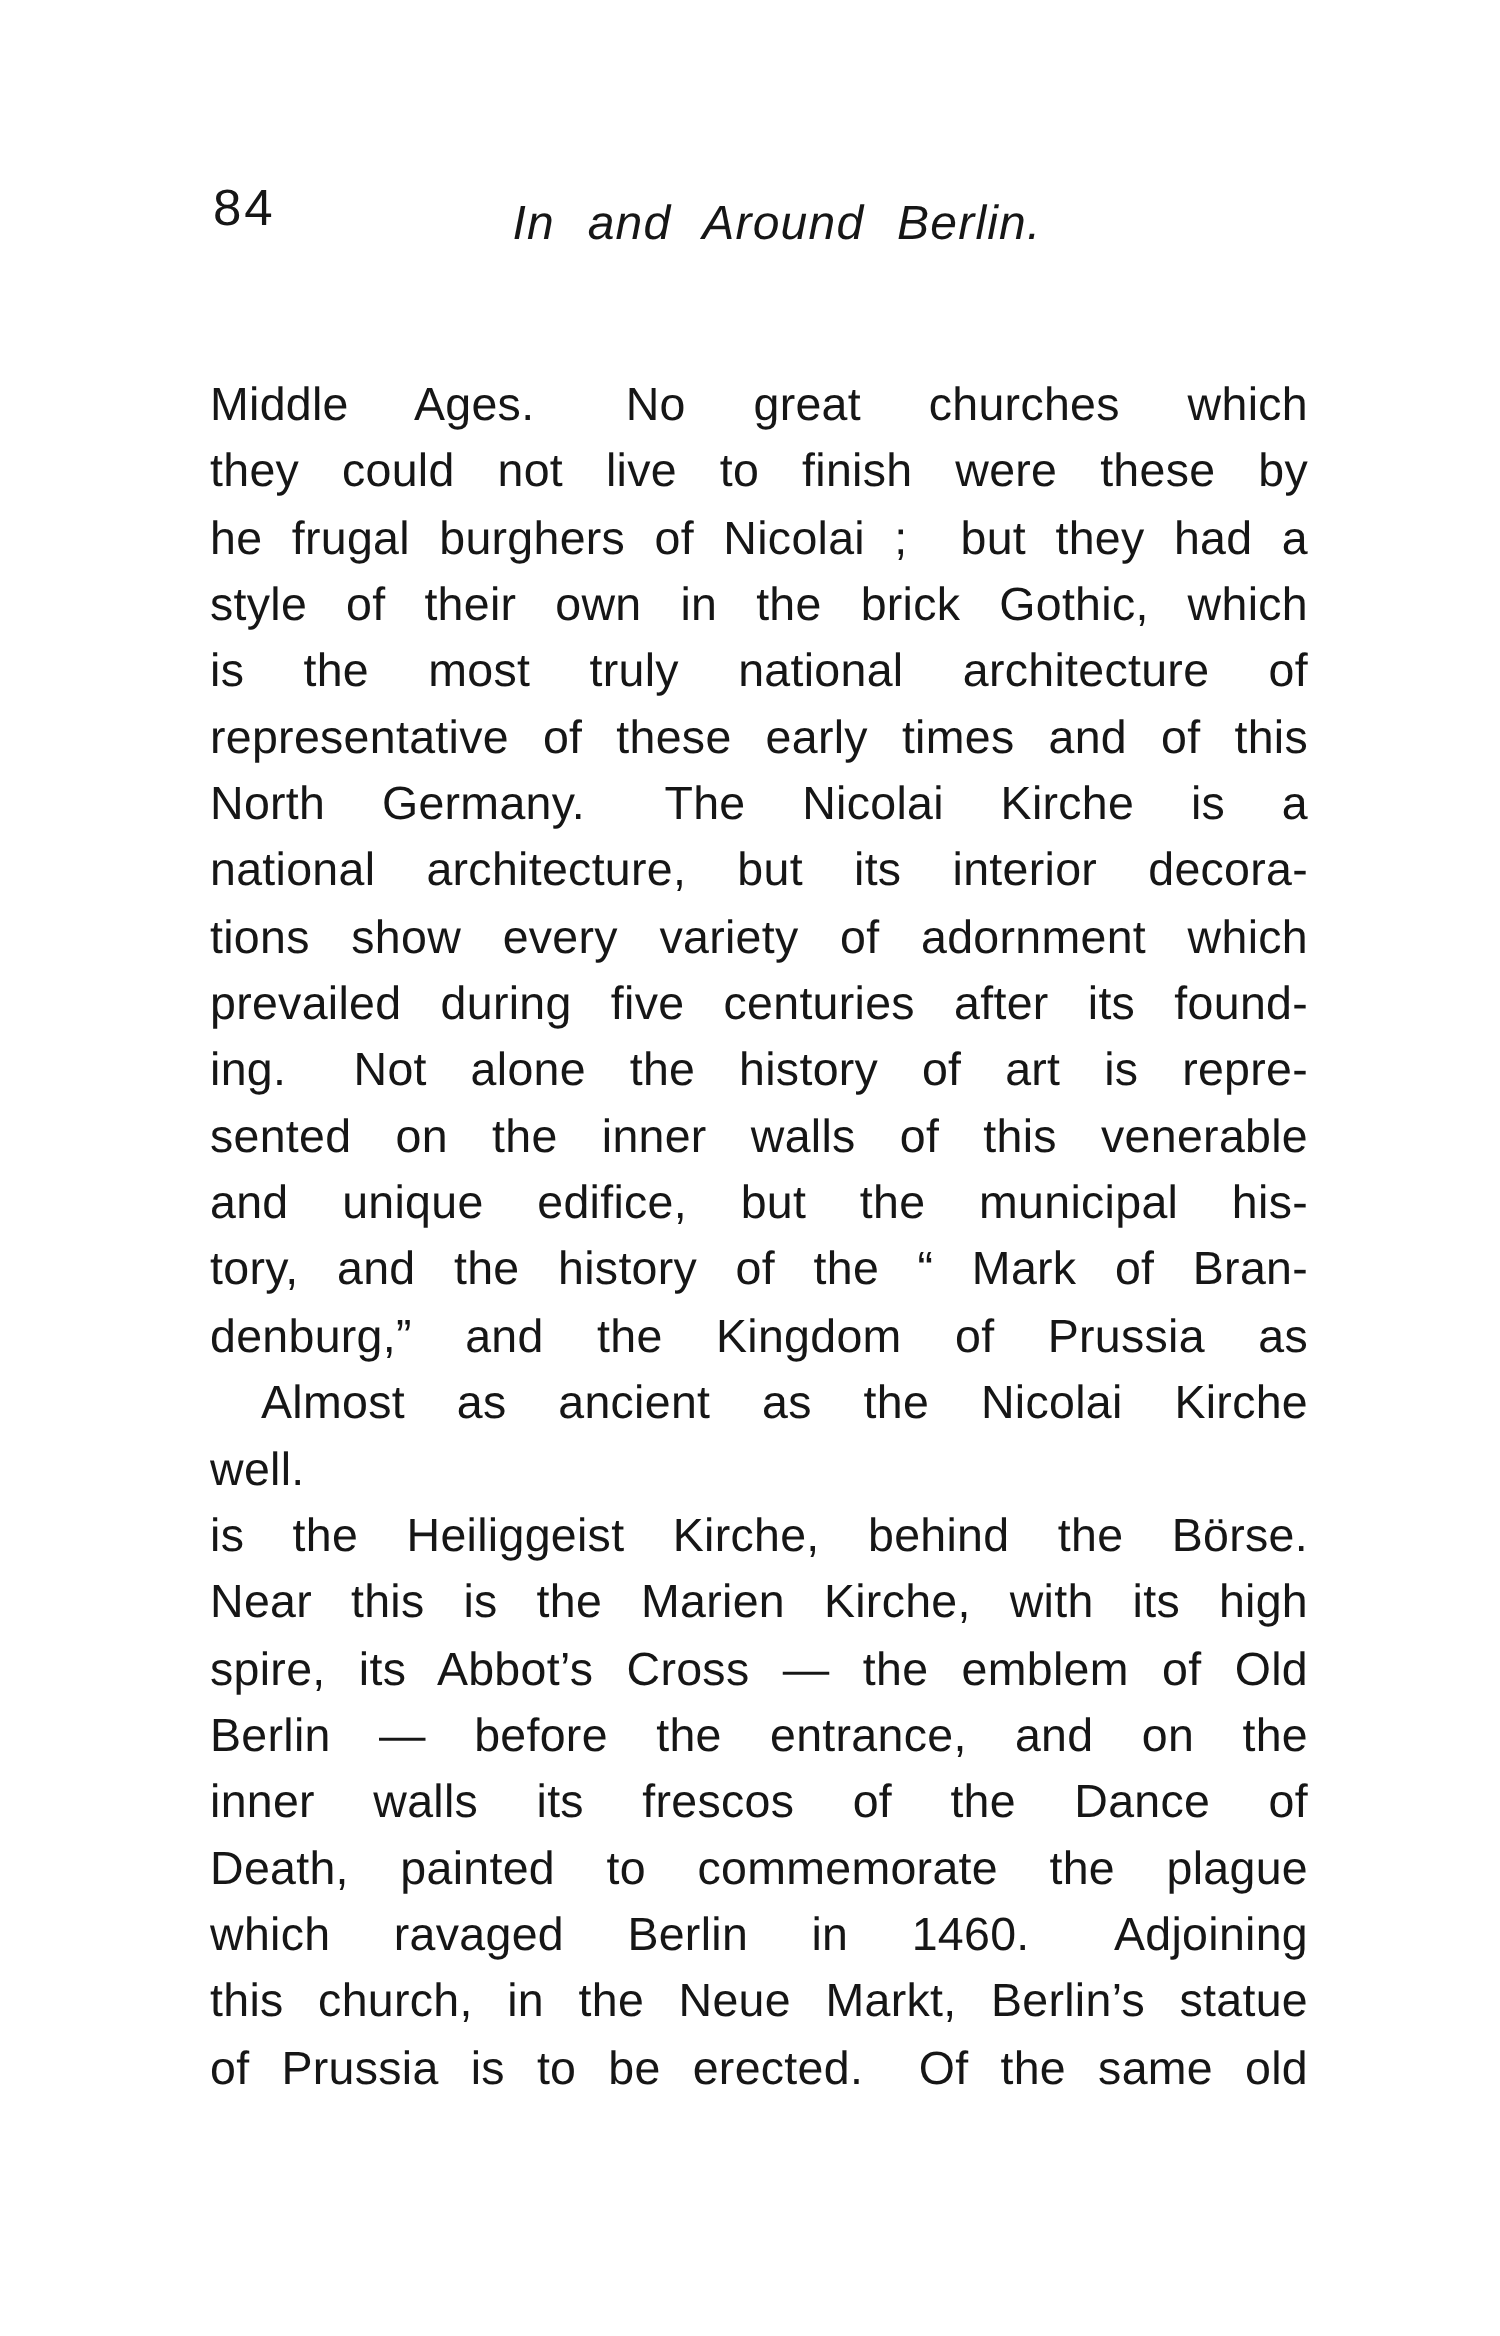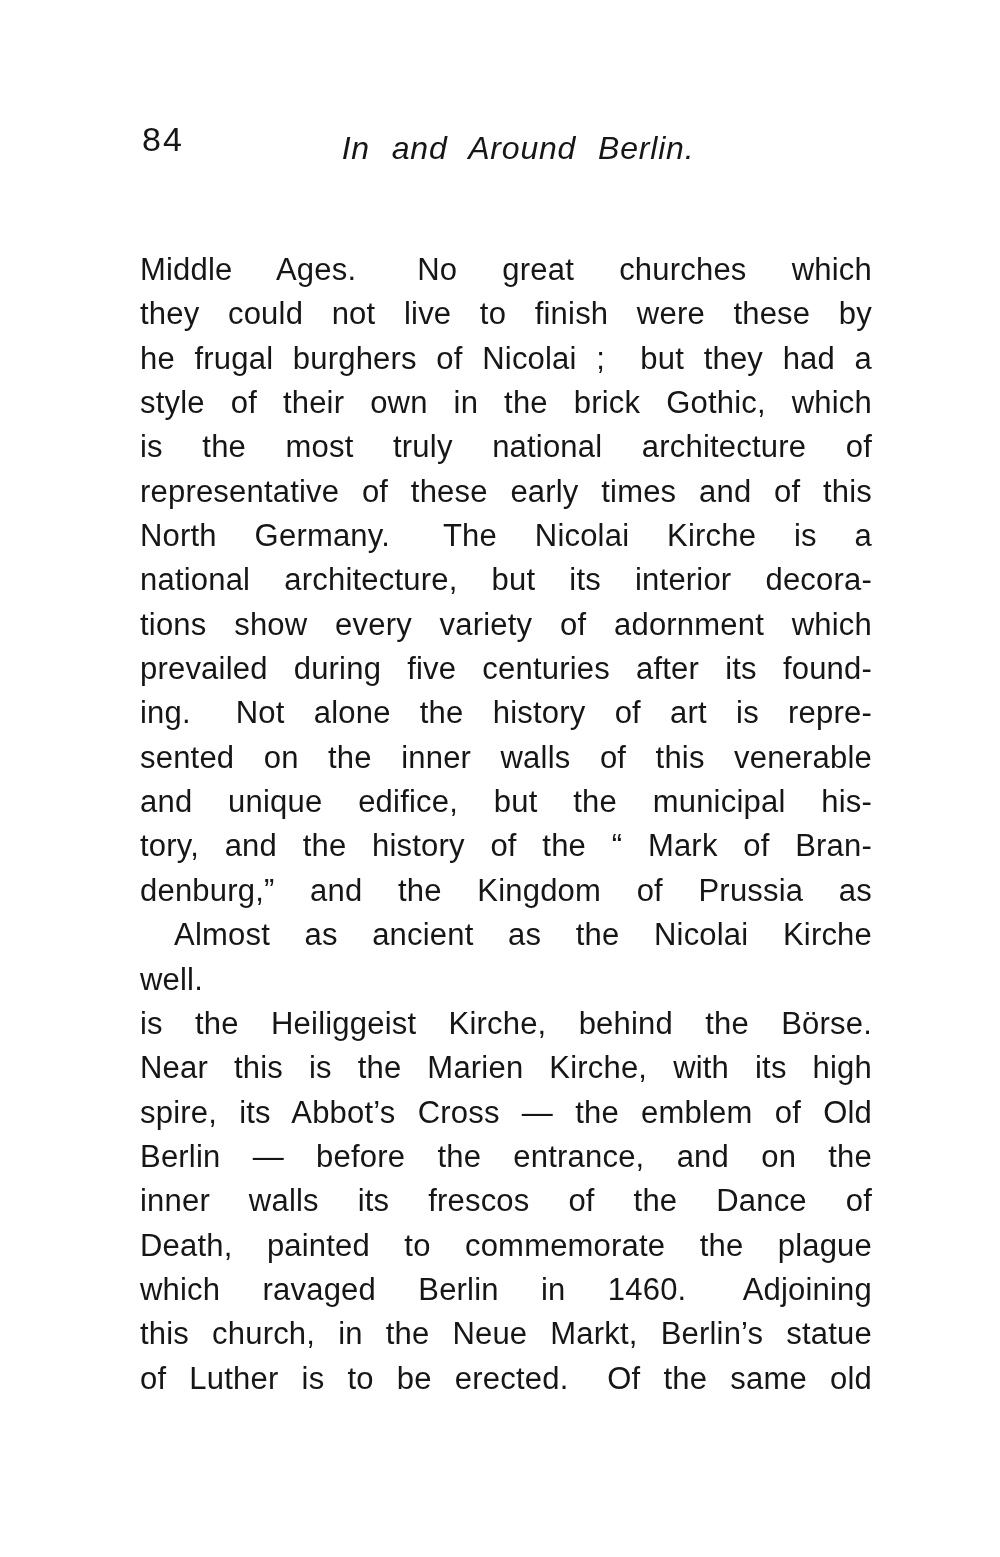--- a/index.html
+++ b/index.html
@@ -95,16 +95,16 @@
       <div class="line indent">Almost as ancient as the Nicolai Kirche</div>
       <div class="line flush">well.</div>
       <div class="line">is the Heiliggeist Kirche, behind the Börse.</div>
       <div class="line">Near this is the Marien Kirche, with its high</div>
       <div class="line">spire, its Abbot’s Cross — the emblem of Old</div>
       <div class="line">Berlin — before the entrance, and on the</div>
       <div class="line">inner walls its frescos of the Dance of</div>
       <div class="line">Death, painted to commemorate the plague</div>
       <div class="line">which ravaged Berlin in 1460.  Adjoining</div>
       <div class="line">this church, in the Neue Markt, Berlin’s statue</div>
-      <div class="line">of Luther is to be erected.  Of the same old</div>
+      <div class="line">of Prussia is to be erected.  Of the same old</div>
       <div class="line">time, and in the same old behind of Berlin, is</div>
     </main>
 </div>
 
 </body></html>

